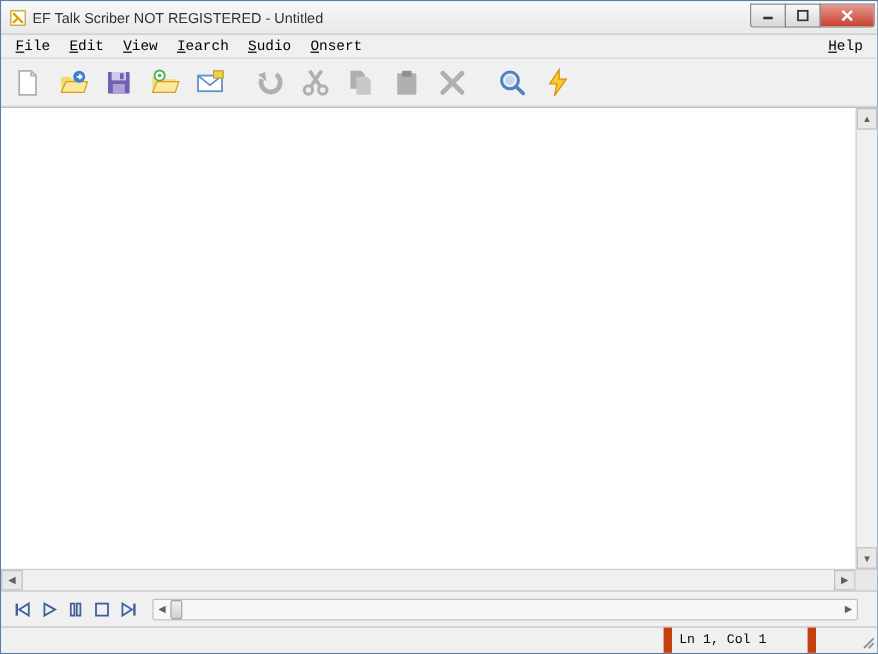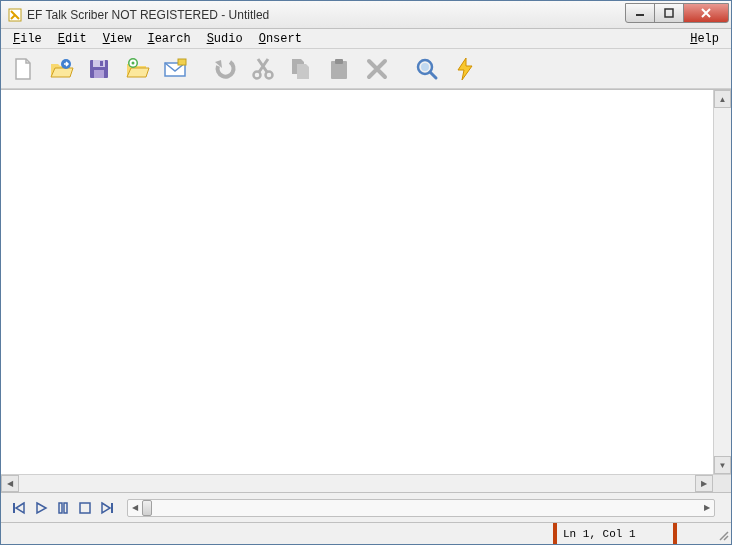--- a/index.html
+++ b/index.html
@@ -44,21 +44,21 @@
 
 .player { height:30px; background:#f0f0f0; border-top:1px solid #c0c0c0; display:flex; align-items:center; padding:0 8px; gap:2px; }
 .p-btn { width:20px; height:20px; display:flex; align-items:center; justify-content:center; cursor:pointer; color:#4060a0; }
 .p-btn svg { width:14px; height:14px; }
 .seek-wrap { flex:1; display:flex; align-items:center; margin:0 8px; height:18px; border:1px solid #c0c0c0; background:#f8f8f8; border-radius:2px; position:relative; }
 .seek-btn { width:14px; height:16px; display:flex; align-items:center; justify-content:center; font-size:8px; color:#606060; cursor:pointer; }
 .seek-thumb { position:absolute; left:14px; width:10px; height:16px; background:linear-gradient(to bottom,#f0f0f0,#d0d0d0); border:1px solid #a0a0a0; border-radius:2px; }
 
 
 .statusbar { height:22px; background:#f0f0f0; border-top:1px solid #c0c0c0; display:flex; align-items:center; }
-.status-seg { height:100%; border-left:4px solid #c2410c; padding:0 6px; display:flex; align-items:center; font-family:"Courier New",monospace; font-size:11px; }
+.status-seg { height:100%; border-left:7px solid #c2410c; padding:0 6px; display:flex; align-items:center; font-family:"Courier New",monospace; font-size:11px; }
 .status-seg:first-child { border-left:none; flex:1; }
 .status-grip { width:18px; height:18px; display:flex; align-items:flex-end; justify-content:flex-end; padding:2px; }
 </style>
 </head>
 <body>
 
 <div class="window">
 
   <div class="titlebar">
     <span class="app-icon">

